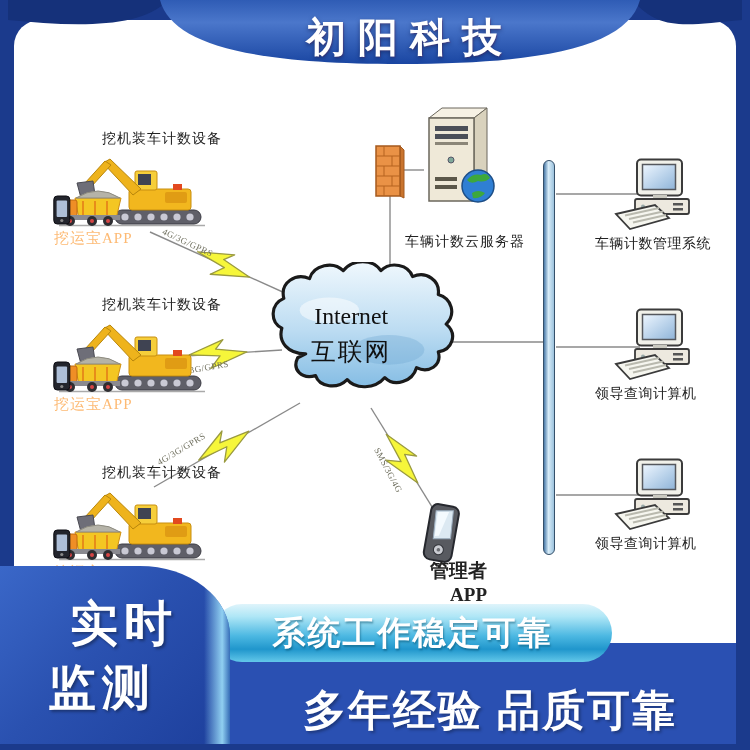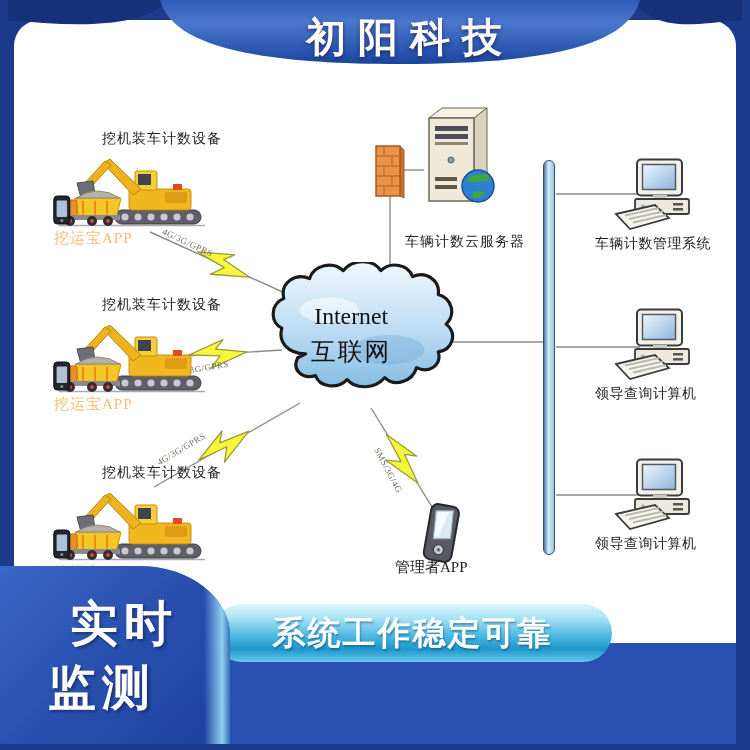--- a/index.html
+++ b/index.html
@@ -42,22 +42,22 @@
     position:absolute; left:543px; top:160px; width:12px; height:395px; z-index:2;
     border:1.5px solid #35506a; border-radius:8px;
     background:linear-gradient(90deg,#4a7aa8 0%,#d7ecf8 45%,#9cc2dd 100%);
     box-sizing:border-box;
   }
   .term { position:absolute; left:595px; width:130px; z-index:2; }
   .term svg { margin-left:18px; display:block; }
   .t-label { position:absolute; top:77px; left:0; width:100%; text-align:left;
     font-size:14px; color:#222; letter-spacing:0.5px; }
   #pda-svg { position:absolute; left:415px; top:503px; z-index:2; }
-  #manager-label { position:absolute; left:395px; top:558px; width:92px; text-align:left;
-    font-size:15px; color:#222; z-index:2; }
+  #manager-label { position:absolute; left:395px; top:558px; width:92px; text-align:right;
+    font-size:19px; color:#222; z-index:2;font-weight:bold; }
   
   #footer-bg { position:absolute; left:0; top:643px; width:736px; height:101px;
     background:#2a50b2; z-index:3; }
   #footer-capsule {
     position:absolute; left:213px; top:604px; width:399px; height:58px; z-index:4;
     border-radius:29px;
     background:linear-gradient(180deg,#dff4fb 0%,#aee6f6 22%,#4cb8e2 55%,#2096cc 78%,#63c8ea 100%);
     text-align:center; line-height:58px;
     font-family:"Liberation Sans", sans-serif; font-weight:bold; font-size:33px;
     color:#ffffff; letter-spacing:2px;
@@ -290,14 +290,15 @@
   </svg>
   <div id="brand-title">初阳科技</div>
 
   <div id="footer-bg"></div>
   <div id="footer-capsule">系统工作稳定可靠</div>
   <div id="footer-left-panel">
     <div id="panel-highlight"></div>
     <div class="panel-line" id="panel-line1">实时</div>
     <div class="panel-line">监测</div>
   </div>
+  <div id="footer-slogan">多年经验 品质可靠</div>
 
 </div>
 
 </body></html>

